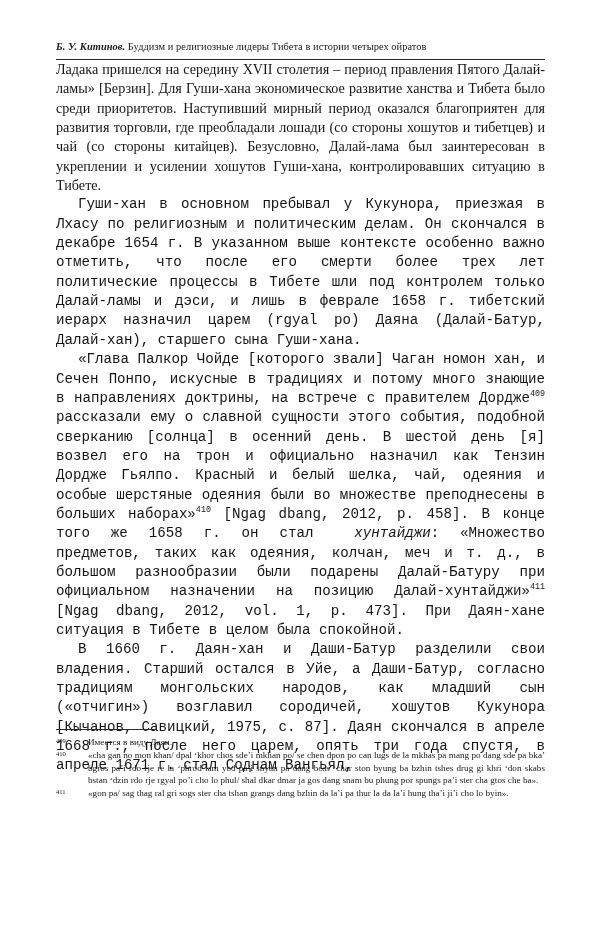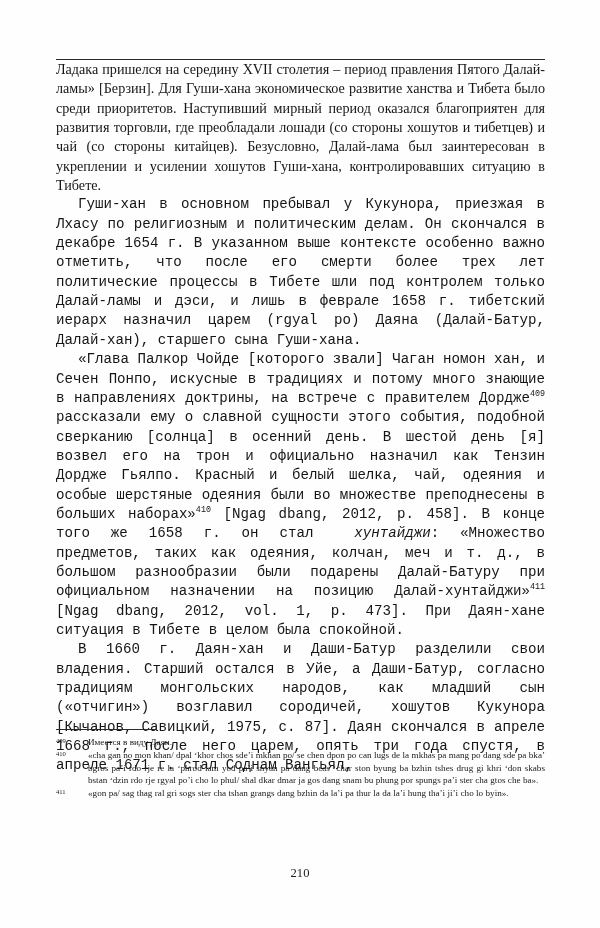--- a/index.html
+++ b/index.html
@@ -125,20 +125,24 @@
     text-align: center;
     font-size: 12.6px;
     color: #1a1a1a;
   }
 </style>
 </head>
 <body>
 
 <div class="page">
 
+  <div class="running-head">
+    <span class="author">Б. У. Китинов.</span>
+    <span class="title-part">Буддизм и религиозные лидеры Тибета в истории четырех ойратов</span>
+  </div>
   <div class="head-rule"></div>
 
   <div class="body-col">
     <p class="para">Ладака пришелся на середину XVII столетия – период правления Пятого Далай-ламы» [Берзин]. Для Гуши-хана экономическое развитие ханства и Тибета было среди приоритетов. Наступивший мирный период оказался благоприятен для развития торговли, где преобладали лошади (со стороны хошутов и тибетцев) и чай (со стороны китайцев). Безусловно, Далай-лама был заинтересован в укреплении и усилении хошутов Гуши-хана, контролировавших ситуацию в Тибете.</p>
     <p class="para indent">Гуши-хан в основном пребывал у Кукунора, приезжая в Лхасу по религиозным и политическим делам. Он скончался в декабре 1654 г. В указанном выше контексте особенно важно отметить, что после его смерти более трех лет политические процессы в Тибете шли под контролем только Далай-ламы и дэси, и лишь в феврале 1658 г. тибетский иерарх назначил царем (rgyal po) Даяна (Далай-Батур, Далай-хан), старшего сына Гуши-хана.</p>
     <p class="para indent" id="para-quote"><span>«Глава Палкор Чойде [которого звали] Чаган номон хан, и Сечен Понпо, искусные в традициях и потому много знающие в направлениях доктрины, на встрече с правителем Дордже</span><sup class="fn">409</sup><span> рассказали ему о славной сущности этого события, подобной сверканию [солнца] в осенний день. В шестой день [я] возвел его на трон и официально назначил как Тензин Дордже Гьялпо. Красный и белый шелка, чай, одеяния и особые шерстяные одеяния были во множестве преподнесены в больших наборах»</span><sup class="fn">410</sup><span> [Ngag dbang, 2012, p. 458]. В конце того же 1658 г. он стал </span><span class="ital">хунтайджи</span><span>: «Множество предметов, таких как одеяния, колчан, меч и т. д., в большом разнообразии были подарены Далай-Батуру при официальном назначении на позицию Далай-хунтайджи»</span><sup class="fn">411</sup><span> [Ngag dbang, 2012, vol. 1, p. 473]. При Даян-хане ситуация в Тибете в целом была спокойной.</span></p>
     <p class="para indent">В 1660 г. Даян-хан и Даши-Батур разделили свои владения. Старший остался в Уйе, а Даши-Батур, согласно традициям монгольских народов, как младший сын («отчигин») возглавил сородичей, хошутов Кукунора [Кычанов, Савицкий, 1975, с. 87]. Даян скончался в апреле 1668 г., после него царем, опять три года спустя, в апреле 1671 г. стал Соднам Вангьял,</p>
   </div>
 
   <div class="fn-rule"></div>
@@ -151,15 +155,14 @@
     <div class="fnote tib">
       <span class="marker">410</span>
       <span>«cha gan no mon khan/ dpal ‘khor chos sde’i mkhan po/ se chen dpon po can lugs de la mkhas pa mang po dang sde pa bka’ bgros pa’i rdo rje re la ‘phrod lam yod pa’i snyan pa dang bcas ‘char ston byung ba bzhin tshes drug gi khri ‘don skabs bstan ‘dzin rdo rje rgyal po’i cho lo phul/ shal dkar dmar ja gos dang snam bu phung por spungs pa’i ster cha gtos che ba».</span>
     </div>
     <div class="fnote tib">
       <span class="marker">411</span>
       <span>«gon pa/ sag thag ral gri sogs ster cha tshan grangs dang bzhin da la’i pa thur la da la’i hung tha’i ji’i cho lo byin».</span>
     </div>
   </div>
 
-  <div class="folio">210</div>
 
 </div>
 
 </body></html>

